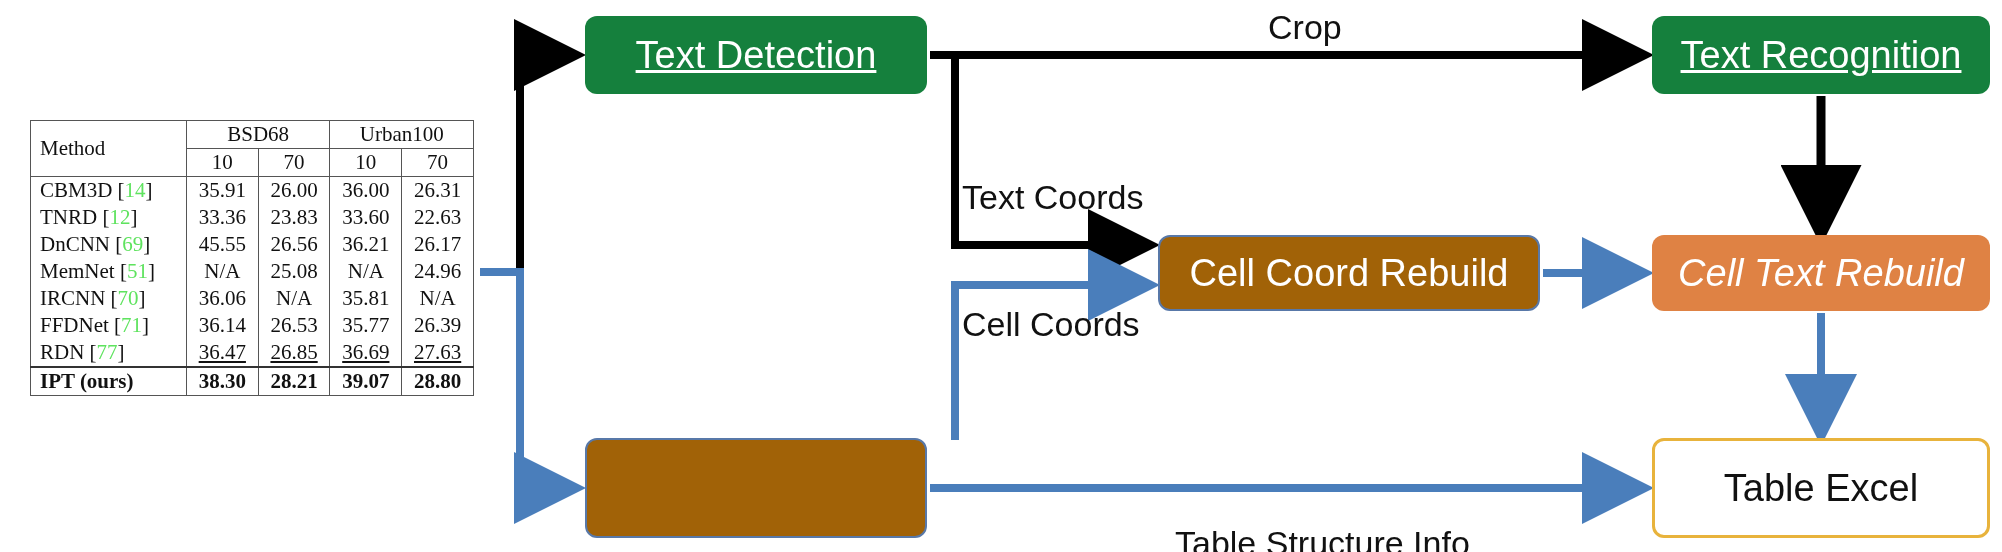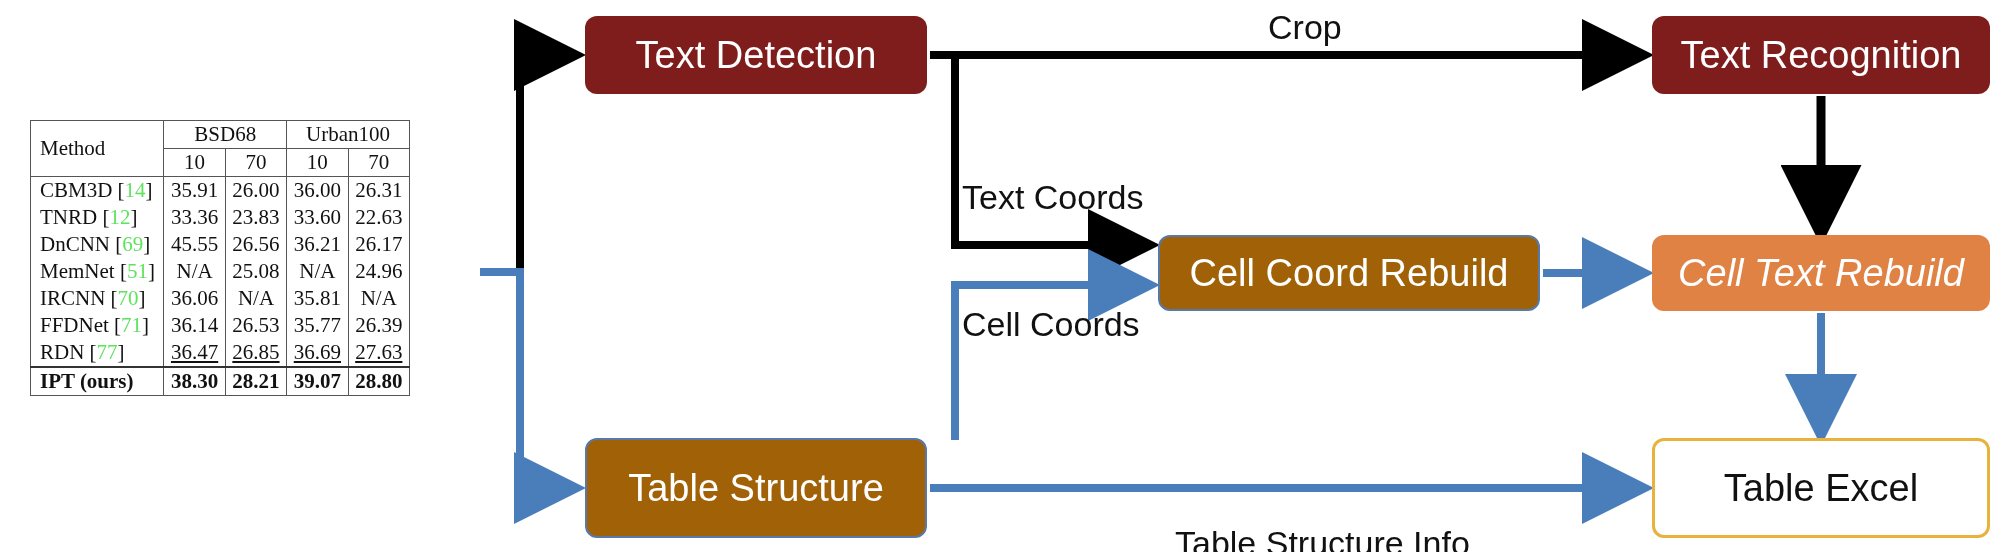--- a/index.html
+++ b/index.html
@@ -1,21 +1,21 @@
 <!DOCTYPE html>
 <html><head>
 <meta charset="utf-8">
 <style>
   html, body { margin:0; padding:0; background:#ffffff; }
   body { width:2002px; height:552px; position:relative; overflow:hidden;
          font-family:"Liberation Sans", sans-serif; }
 
   
   #table-figure{
-    position:absolute; left:30px; top:120px; width:380px;
+    position:absolute; left:30px; top:120px; width:444px;
     font-family:"Liberation Serif", serif;
   }
   table.paper-table{
     border-collapse:collapse; width:100%;
     font-size:21px; color:#111; background:#fff;
   }
   table.paper-table td, table.paper-table th{
     border:1px solid #555; padding:1px 6px; text-align:center; font-weight:normal;
   }
   table.paper-table .method-col{ text-align:left; padding-left:9px; white-space:nowrap; }
@@ -27,21 +27,21 @@
   .bd{ font-weight:bold; }
   table.paper-table tr.data td{ border-top:none; border-bottom:none;margin-left:10px; }
   table.paper-table tr.data td.method-col{ border-top:none; border-bottom:none; }
 
   
   .node{
     position:absolute; display:flex; align-items:center; justify-content:center;
     text-align:center; box-sizing:border-box; border-radius:12px;
     font-size:38px; line-height:1.12;
   }
-  .node.gray{ background:#7f1d1d; color:#ffffff; }
+  .node.gray{ background:#15803d; color:#ffffff;text-decoration:underline; }
   .node.blue{ background:#a16207; color:#ffffff; border:2px solid #5878a8; }
   .node.orange{ background:#df8244; color:#ffffff; }
   .node.outline-amber{ background:#ffffff; color:#111111; border:3px solid #e8b33c; }
 
   #node-text-detection{ left:585px; top:16px;  width:342px; height:78px; }
   #node-text-recognition{ left:1652px; top:16px; width:338px; height:78px; }
   #node-cell-coord{ left:1158px; top:235px; width:382px; height:76px; }
   #node-cell-text{ left:1652px; top:235px; width:338px; height:76px;font-style:italic; }
   #node-table-structure{ left:585px; top:438px; width:342px; height:100px; }
   #node-table-excel{ left:1652px; top:438px; width:338px; height:100px; }
@@ -168,21 +168,21 @@
 <div class="node gray" id="node-text-detection">Text Detection</div>
 
 <div class="node gray" id="node-text-recognition">Text Recognition</div>
 
 <div class="node blue" id="node-cell-coord">Cell Coord Rebuild</div>
 
 <div class="node orange" id="node-cell-text">Cell Text Rebuild</div>
 
 <div class="node blue" id="node-table-structure">
   <span>
-    <span>Table Structure</span><br>
+    <br>
   </span>
 </div>
 
 <div class="node outline-amber" id="node-table-excel">Table Excel</div>
 
 <div class="edge-label" id="label-crop">Crop</div>
 <div class="edge-label" id="label-text-coords">Text Coords</div>
 <div class="edge-label" id="label-cell-coords">Cell Coords</div>
 <div class="edge-label" id="label-table-structure-info">Table Structure Info</div>
 

